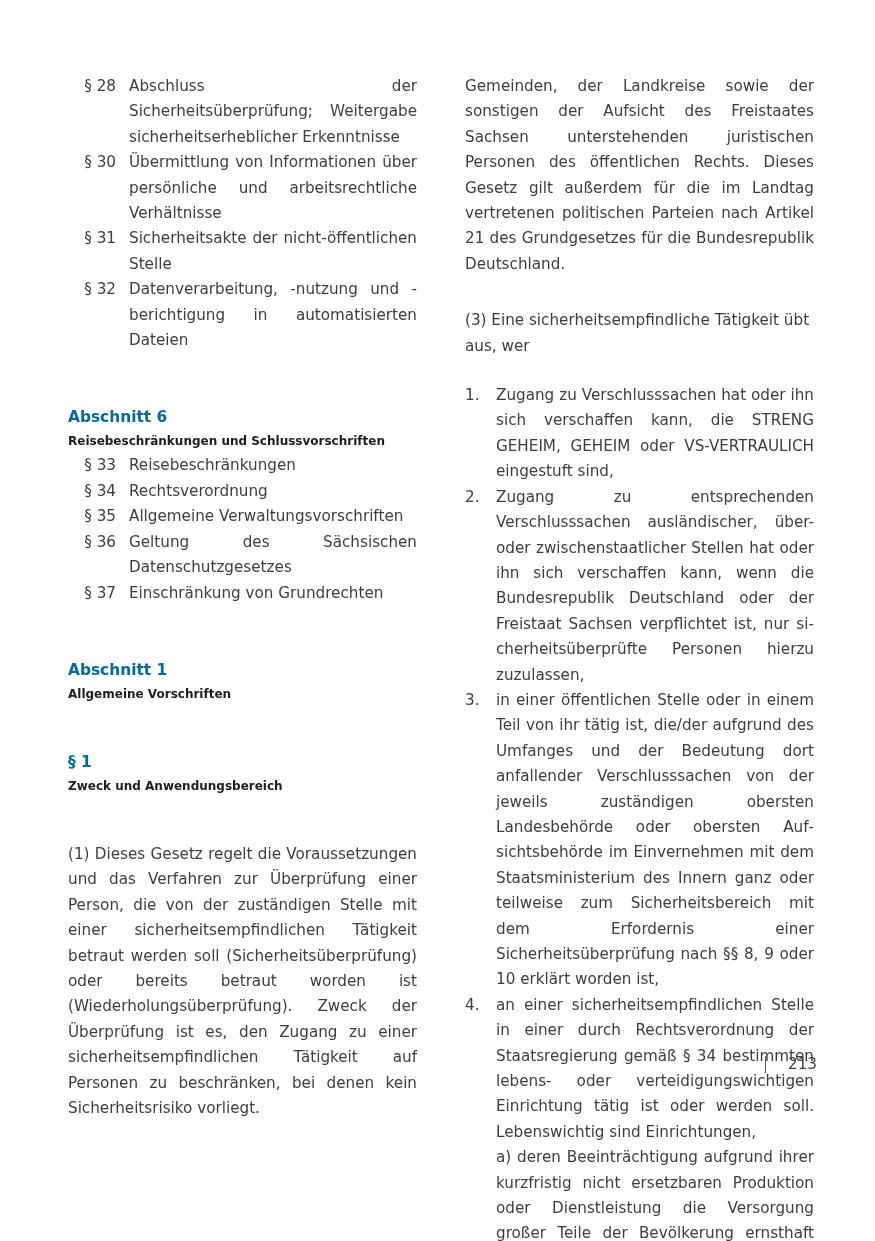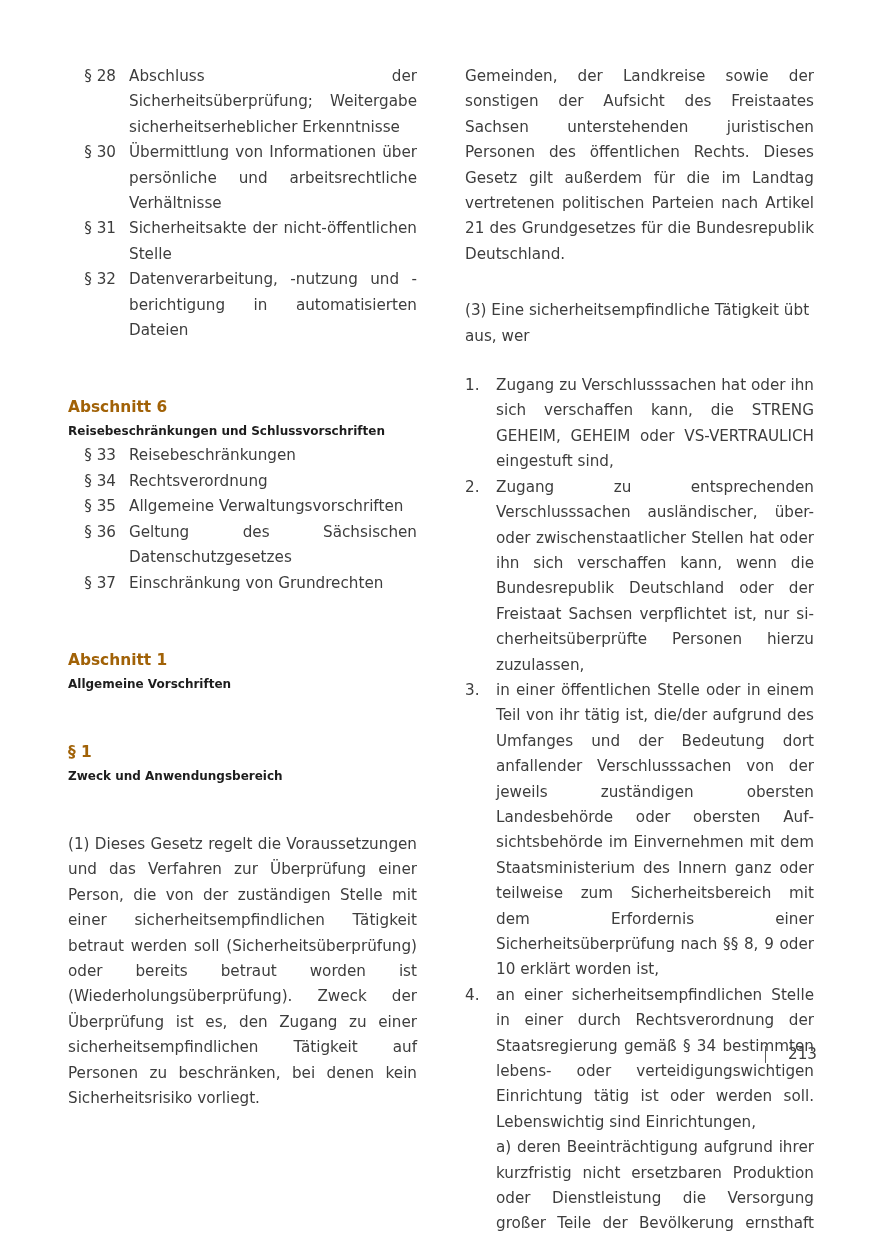--- a/index.html
+++ b/index.html
@@ -12,21 +12,21 @@
     height: 1241px;
     position: relative;
     font-family: "DejaVu Sans", "Liberation Sans", sans-serif;
     color: #3a3a3a;
     overflow: hidden;
   }
 
   .page {
     position: absolute;
     left: 0;
-    top: 2px;
+    top: 12px;
     width: 875px;
     height: 1105px;
     border-radius: 29px;
   }
 
   .columns {
     position: absolute;
     left: 68px;
     top: 62px;
     width: 746px;
@@ -83,21 +83,21 @@
   }
 
   
   .abschnitt-block {
     margin-top: 0;
   }
   .h-green {
     font-size: 15.4px;
     line-height: 24px;
     font-weight: bold;
-    color: #a16207;
+    color: #0369a1;
     margin: 0;
   }
   .h-dark {
     font-size: 12px;
     line-height: 24px;
     font-weight: bold;
     color: #1d1d1d;
     margin: 0;
   }
 

